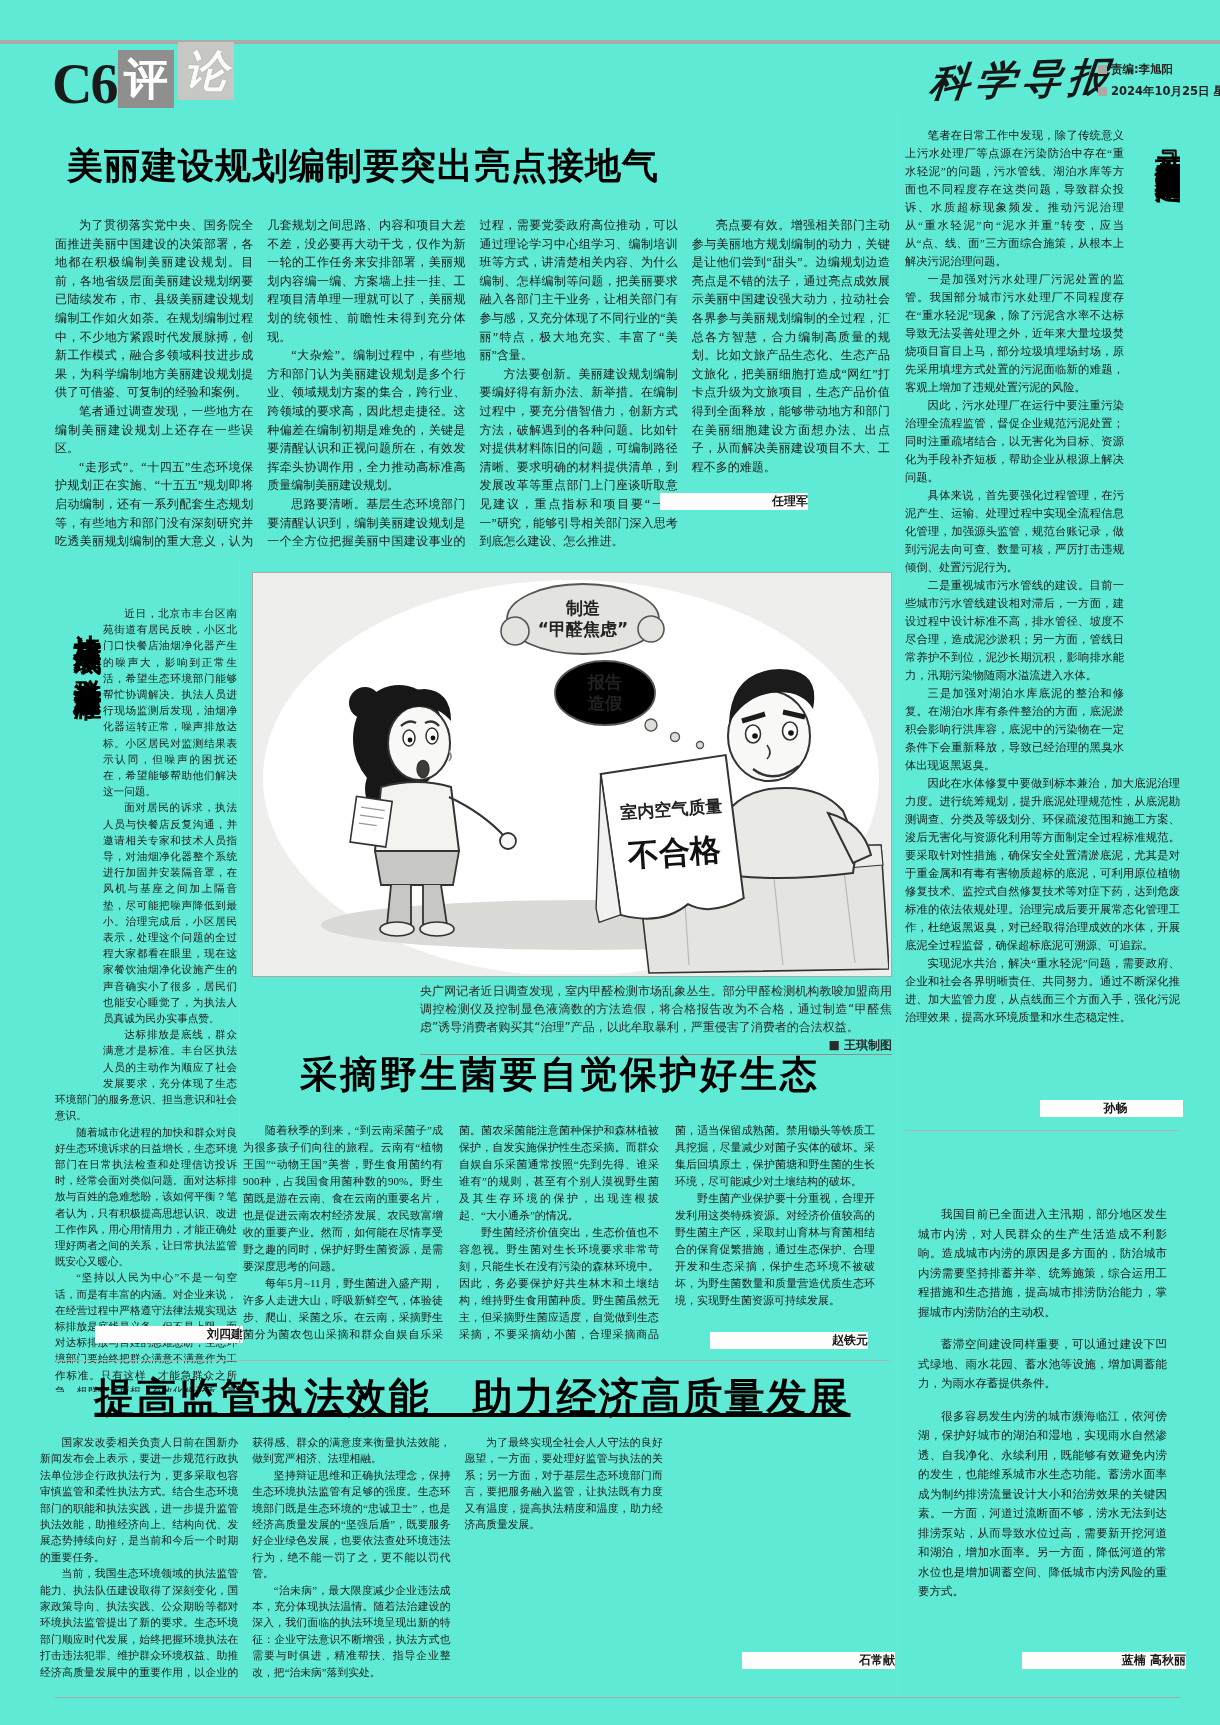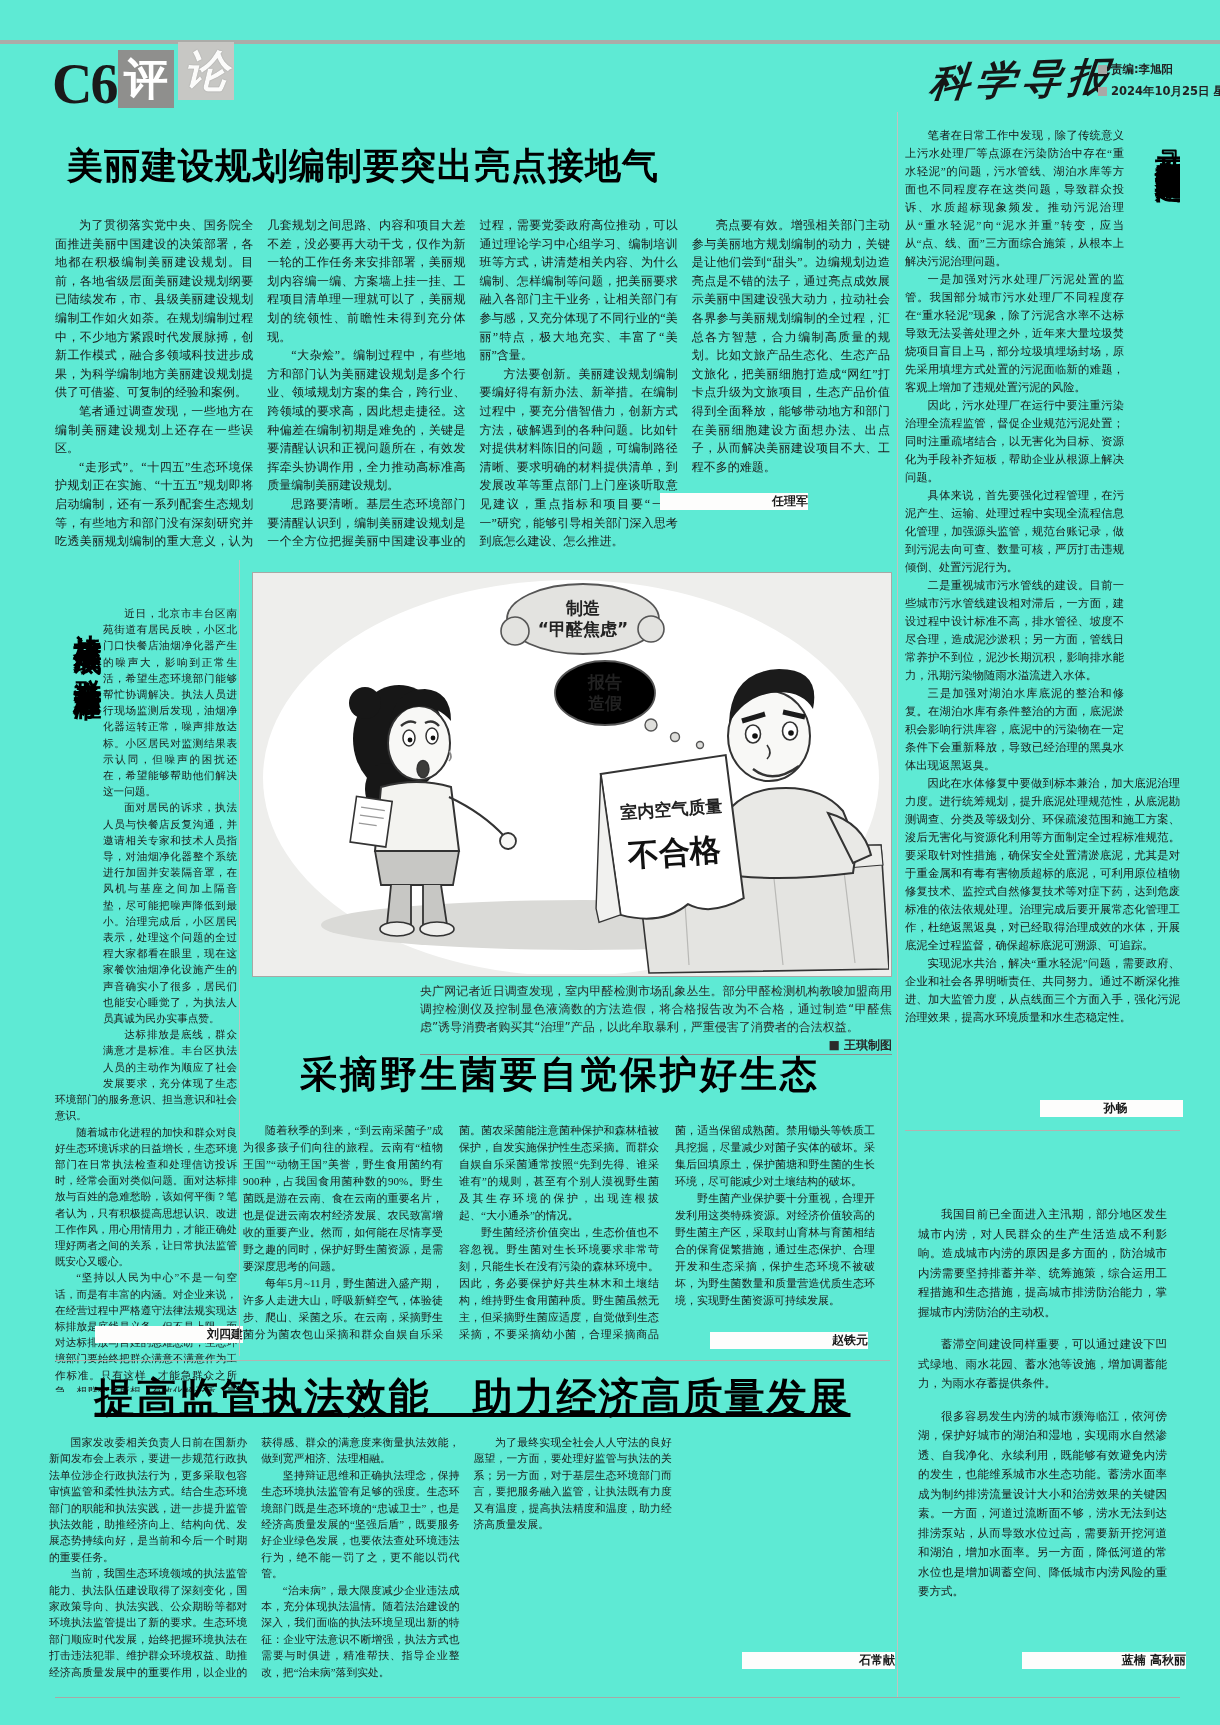--- a/index.html
+++ b/index.html
@@ -48,21 +48,21 @@
 
   
   #mush-headline{left:240px;top:1050px;width:640px;text-align:center;font-family:"DejaVu Sans",sans-serif;
                  font-weight:900;font-size:37px;letter-spacing:3px;color:#000;}
   #mush-body{left:243px;top:1122px;width:632px;height:226px;column-count:3;column-gap:16px;column-fill:auto;
              font-size:11px;line-height:17px;}
 
   
   #bottom-headline{left:55px;top:1370px;width:835px;text-align:center;font-family:"DejaVu Sans",sans-serif;
                    font-weight:900;font-size:40px;letter-spacing:2px;white-space:nowrap;color:#000;text-decoration:underline;}
-  #bottom-body{left:49px;top:1434px;width:835px;height:256px;column-count:4;column-gap:14px;column-fill:auto;
+  #bottom-body{left:40px;top:1434px;width:835px;height:256px;column-count:4;column-gap:14px;column-fill:auto;
                font-size:10.8px;line-height:16.4px;}
 
   
   #right-a{left:905px;top:126px;width:275px;height:1000px;font-size:11.3px;line-height:18px;text-align:justify;overflow:hidden;}
   #right-a .para{margin:0;text-indent:2em;}
   #right-headline{float:right;width:46px;height:600px;writing-mode:vertical-rl;text-orientation:upright;
                   font-family:"DejaVu Sans",sans-serif;font-weight:900;font-size:31px;letter-spacing:1px;
                   margin:6px 0 10px 10px;color:#000;}
   #right-b-headline{left:905px;top:1142px;width:275px;text-align:center;font-family:"DejaVu Sans",sans-serif;
                     font-weight:900;font-size:24px;letter-spacing:1px;color:#000;}

